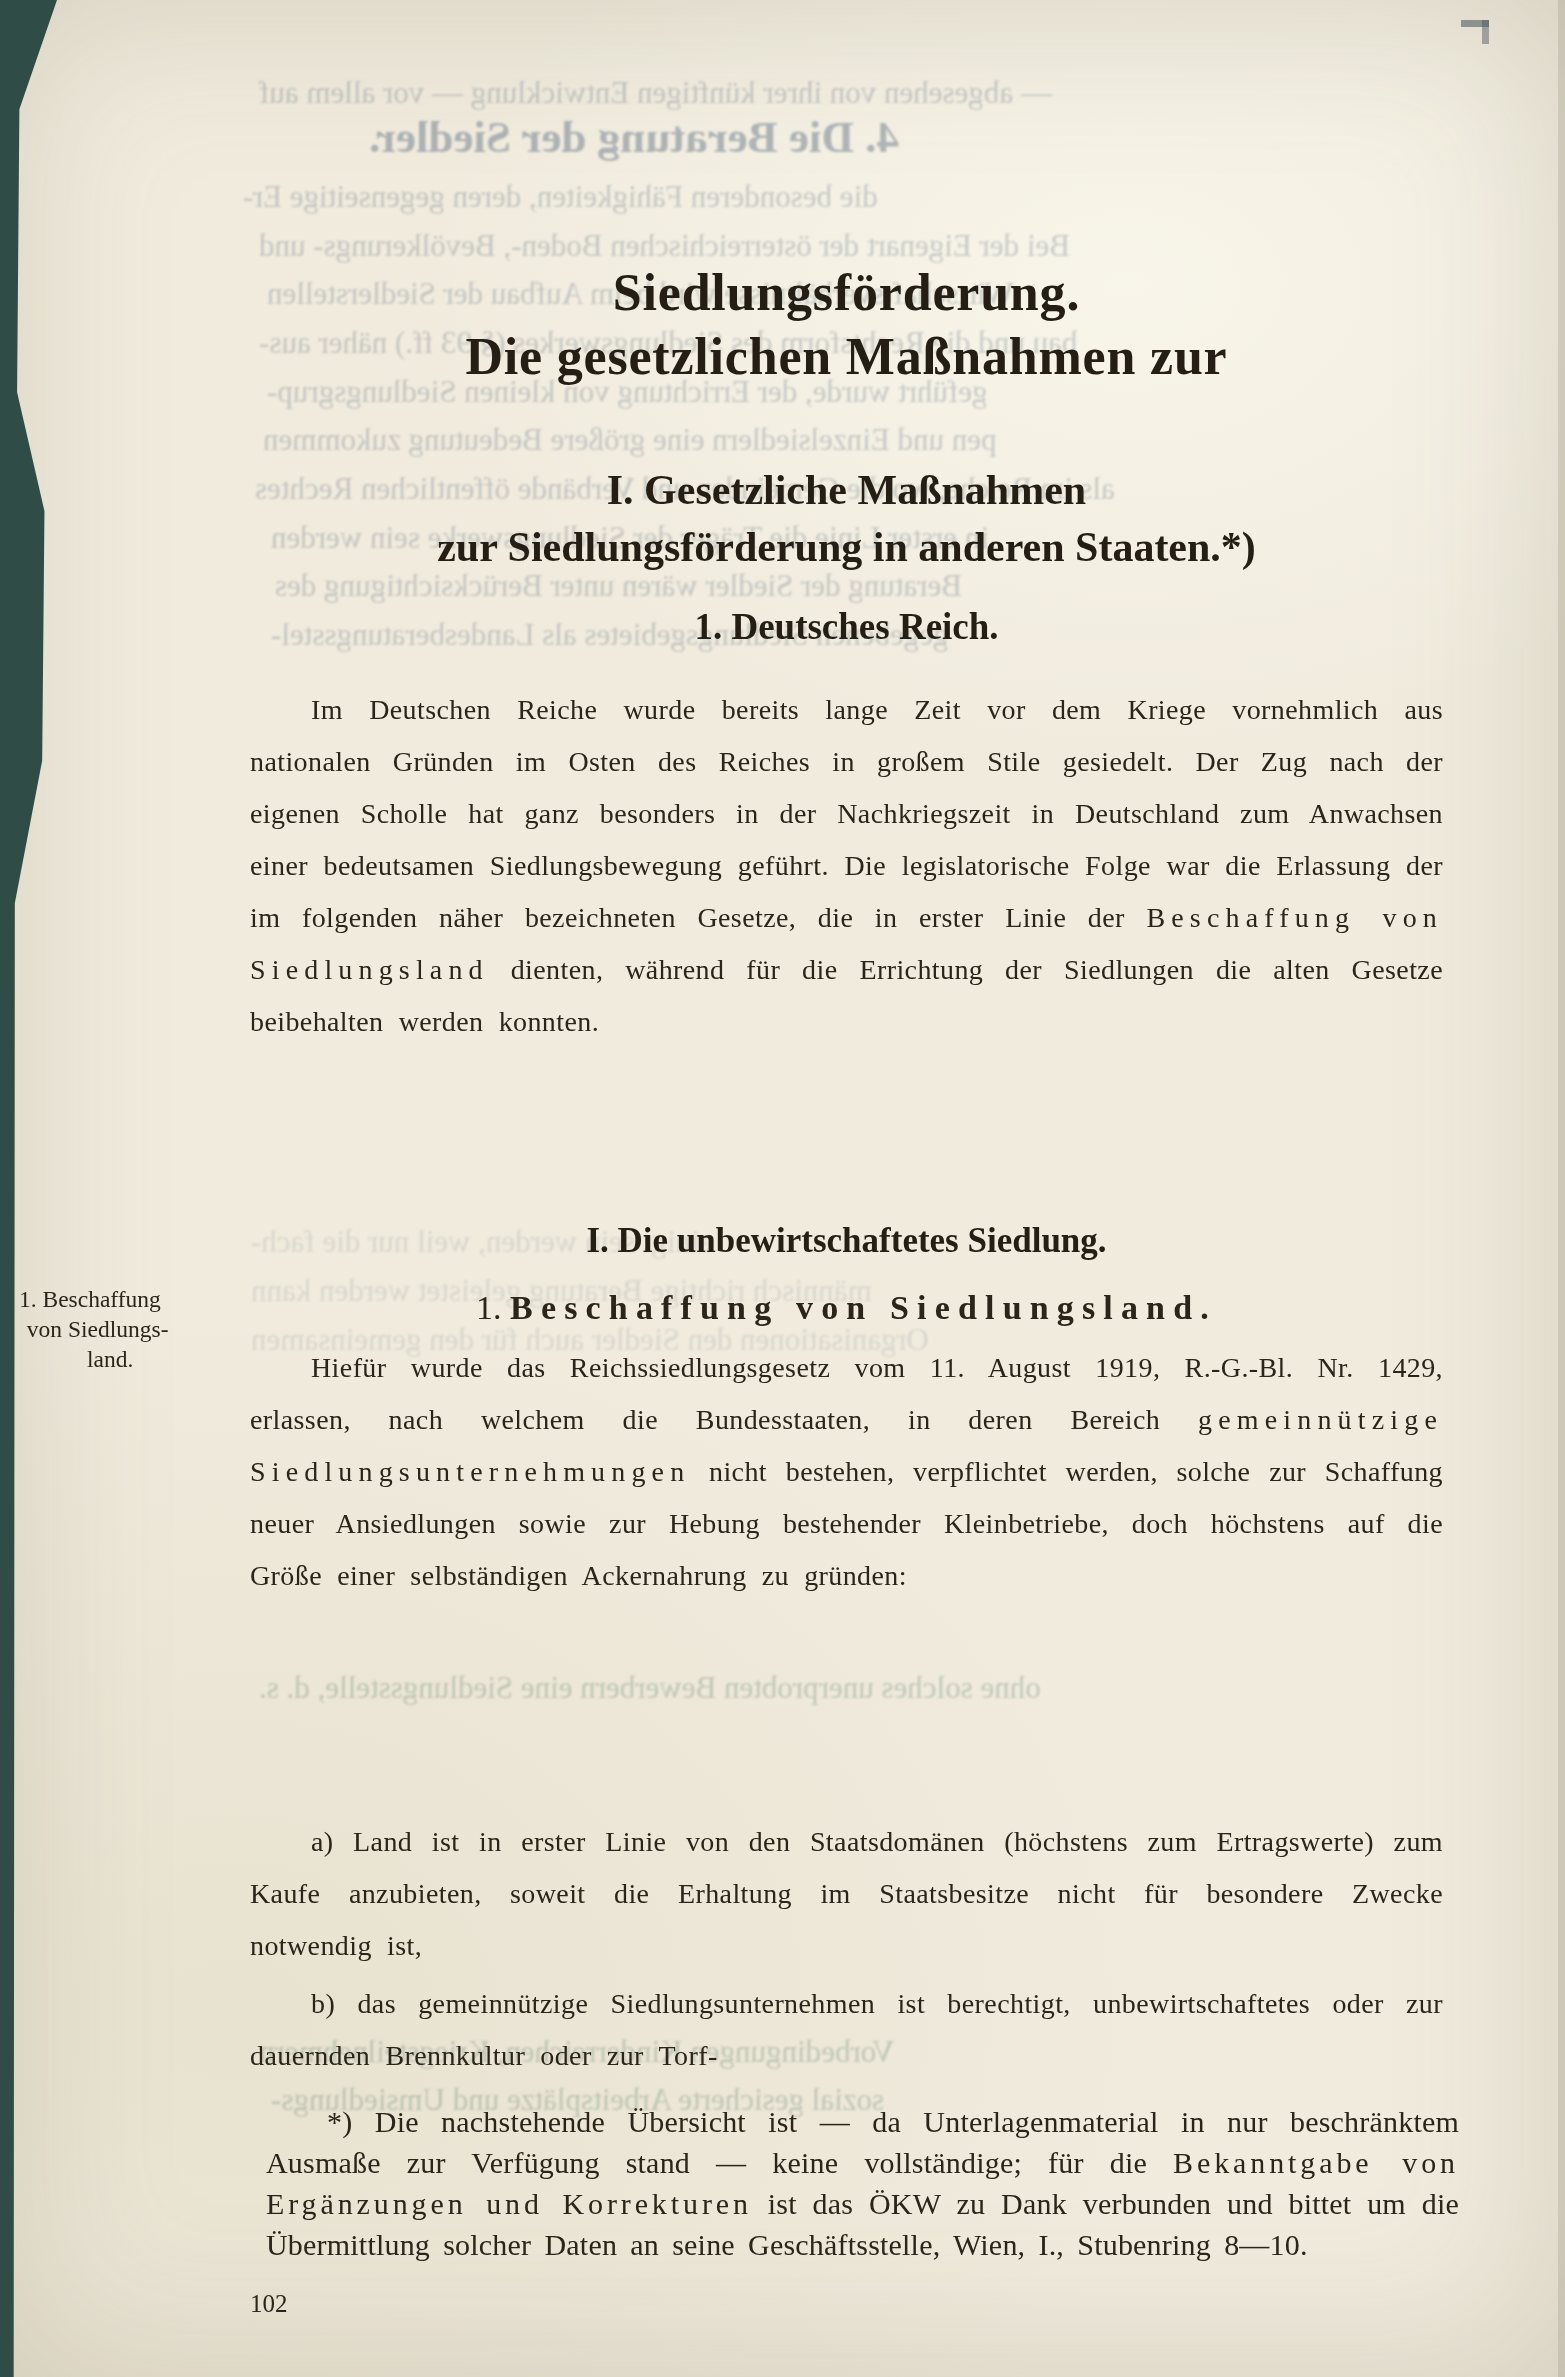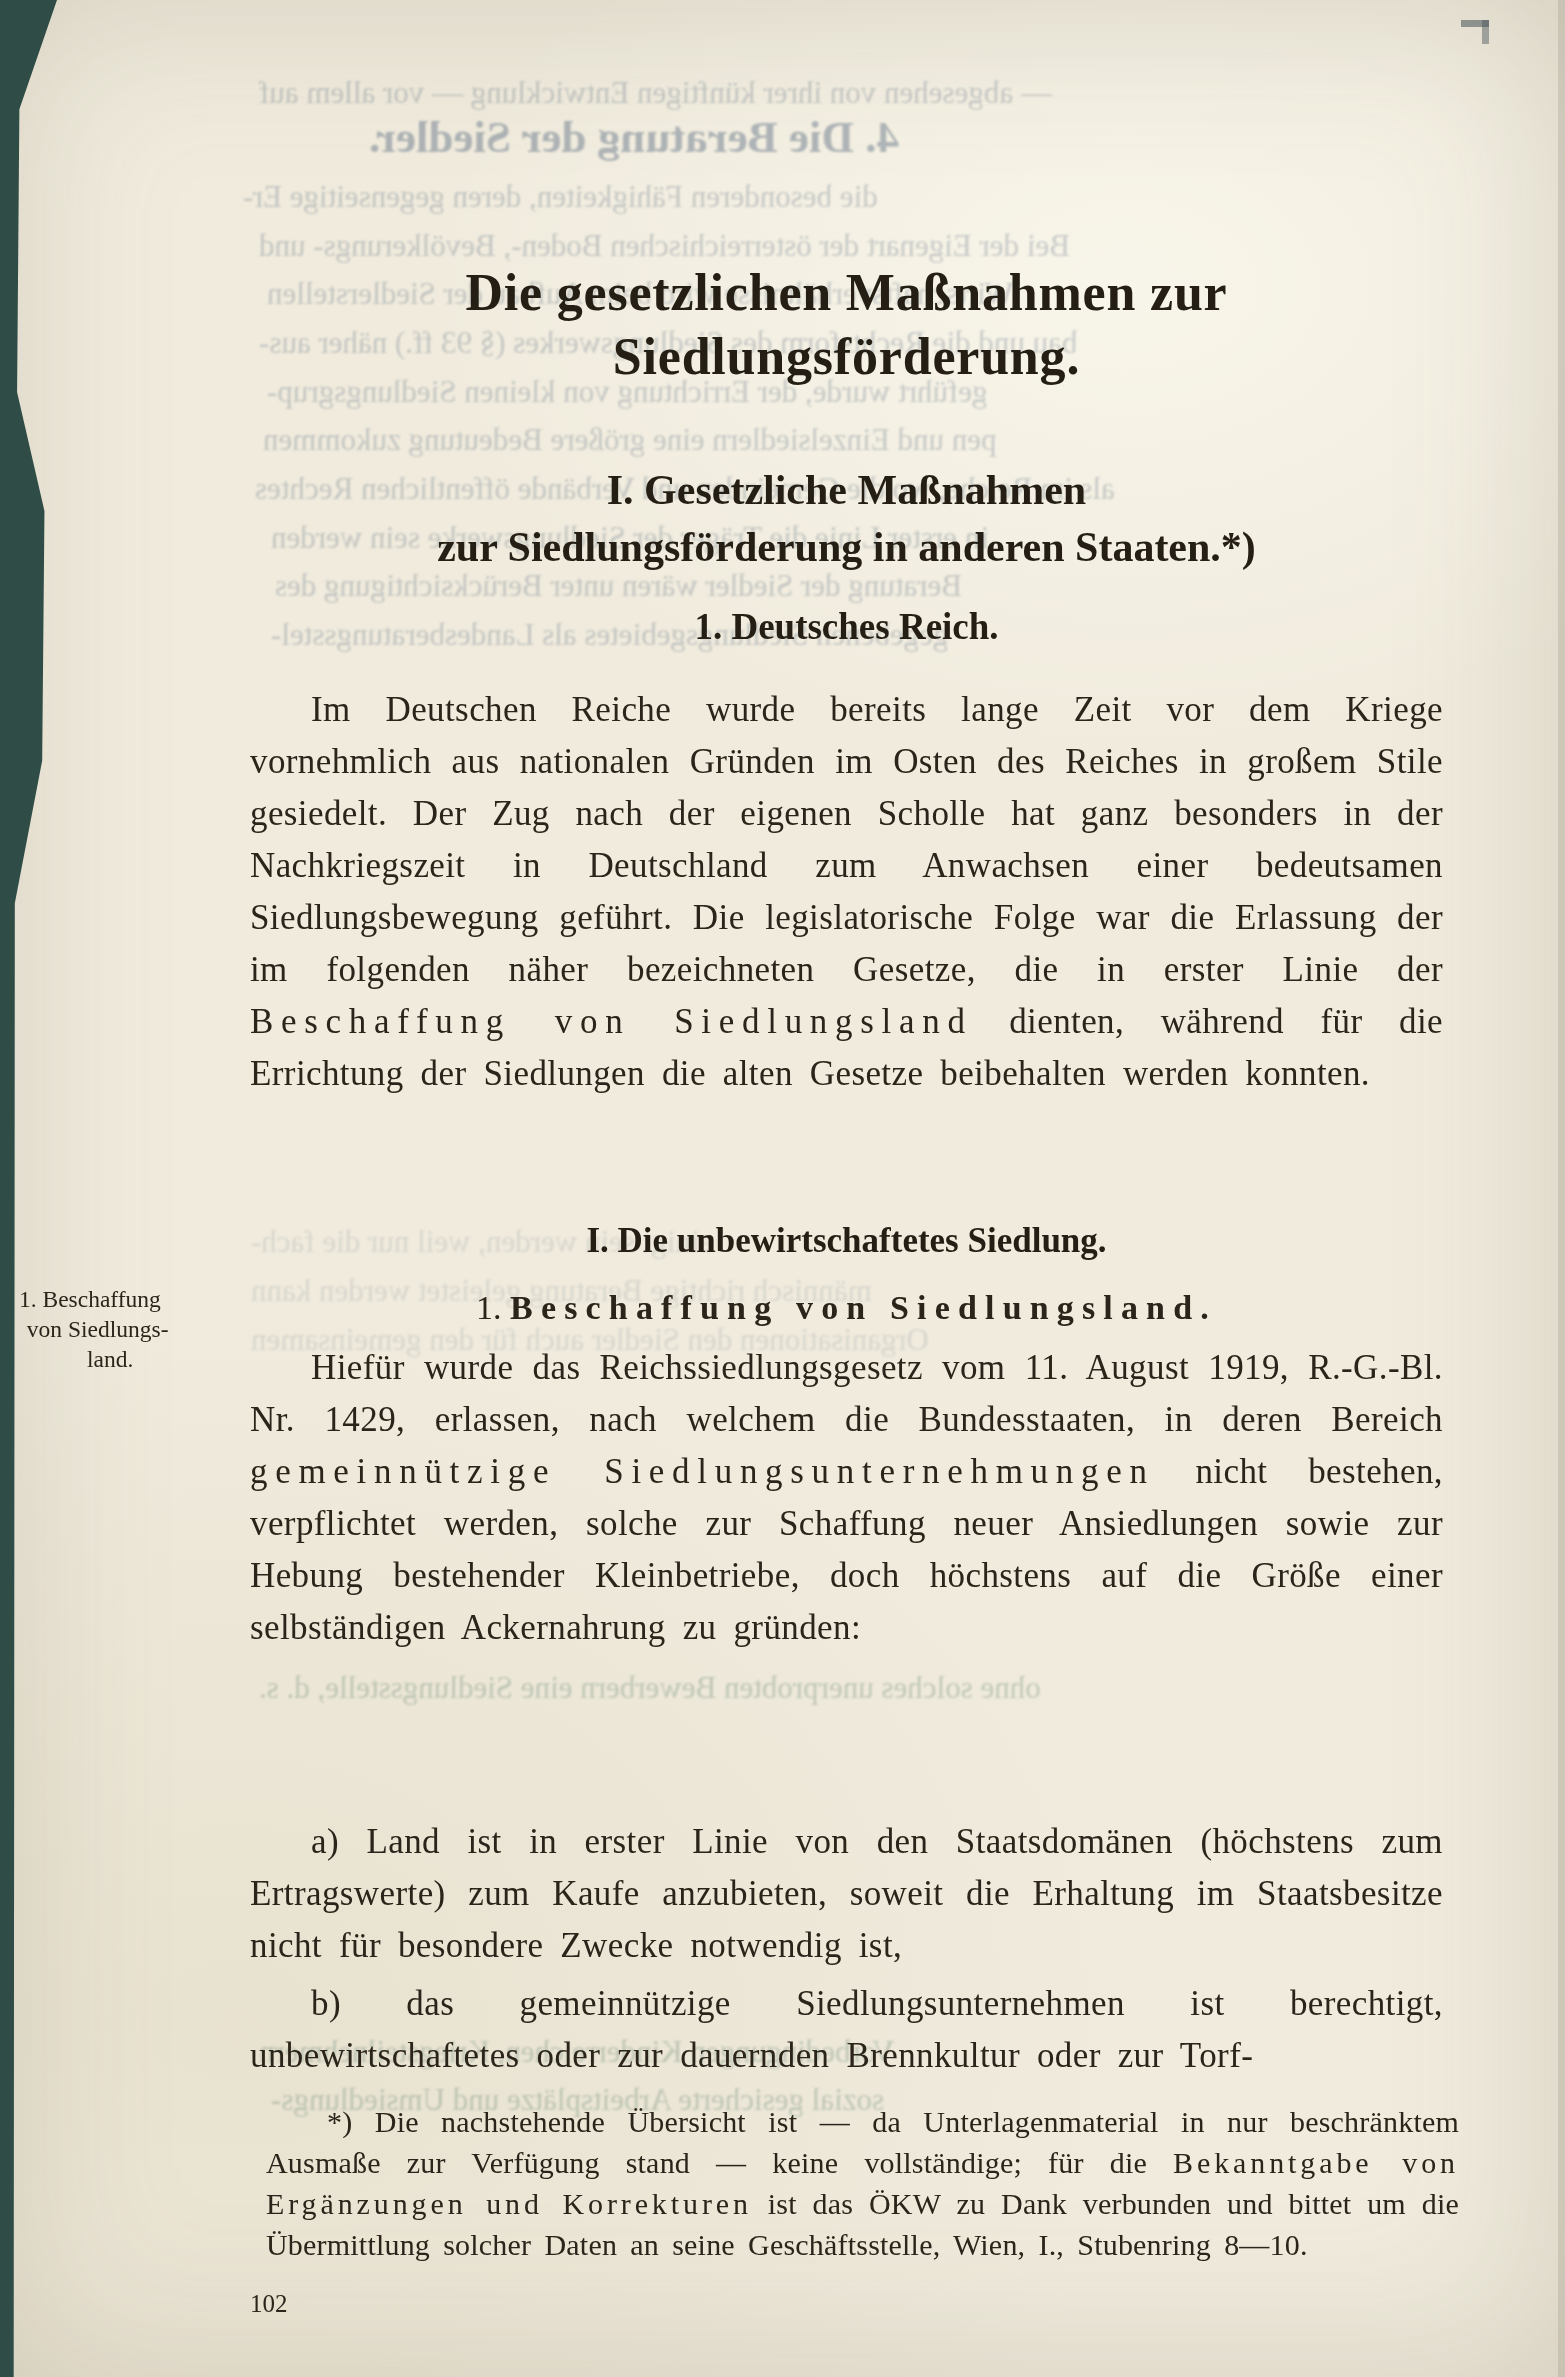--- a/index.html
+++ b/index.html
@@ -61,21 +61,21 @@
   }
   .subsection-h {
     text-align: center; font-weight: 700; font-size: 37px; line-height: 44px;
     color: #241e14; margin: 0;
   }
   .sub2-h {
     text-align: center; font-weight: 700; font-size: 35px; line-height: 42px;
     color: #241e14; margin: 0;
   }
   .body-para {
-    font-size: 35px; line-height: 52px; text-align: justify;
+    font-size: 28px; line-height: 52px; text-align: justify;
     word-spacing: 7.8px; letter-spacing: 0.4px; margin: 0;
   }
   .ind { text-indent: 61px; }
   .sperr { letter-spacing: .22em; }
   .item-h {
     position: relative; text-align: center; font-size: 34px; line-height: 44px; margin: 0;
   }
   .item-h .sperr { letter-spacing: .24em; font-weight: bold; }
   .margin-note {
     position: absolute; left: -231px; top: -1.6px; width: 221px;
@@ -117,22 +117,22 @@
     <div style="top:617px; left:271px;">gegebenen Siedlungsgebietes als Landesberatungsstel-</div>
     <div class="bl-mid" style="top:1224px; left:251px;">einigt sein werden, weil nur die fach-</div>
     <div class="bl-mid" style="top:1273px; left:251px;">männisch richtige Beratung geleistet werden kann</div>
     <div class="bl-mid" style="top:1322px; left:251px;">Organisationen den Siedler auch für den gemeinsamen</div>
     <div class="bl-green" style="top:1670px; left:259px;">ohne solches unerprobten Bewerbern eine Siedlungsstelle, d. s.</div>
     <div class="bl-green" style="top:2034px; left:259px;">Vorbedingungen Kinderreichen, Kriegsteilnehmern</div>
     <div class="bl-green" style="top:2082px; left:271px;">sozial gesicherte Arbeitsplätze und Umsiedlungs-</div>
   </div>
 
   <h1 class="title blk" style="top:261px;">
+    <span>Siedlungsförderung.</span>
     <span>Die gesetzlichen Maßnahmen zur</span>
-    <span>Siedlungsförderung.</span>
   </h1>
 
   <h2 class="section-h blk" style="top:462px;">
     <span>I. Gesetzliche Maßnahmen</span>
     <span>zur Siedlungsförderung in anderen Staaten.*)</span>
   </h2>
 
   <h3 class="subsection-h blk" style="top:605px;">1. Deutsches Reich.</h3>
 
   <p class="body-para ind blk" style="top:684px;"><span>Im Deutschen Reiche wurde bereits lange Zeit vor dem Kriege vornehmlich aus nationalen Gründen im Osten des Reiches in großem Stile gesiedelt. Der Zug nach der eigenen Scholle hat ganz besonders in der Nachkriegszeit in Deutschland zum Anwachsen einer bedeutsamen Siedlungsbewegung geführt. Die legislatorische Folge war die Erlassung der im folgenden näher bezeichneten Gesetze, die in erster Linie der </span><span class="sperr">Beschaffung von Siedlungsland</span><span> dienten, während für die Errichtung der Siedlungen die alten Gesetze beibehalten werden konnten.</span></p>

